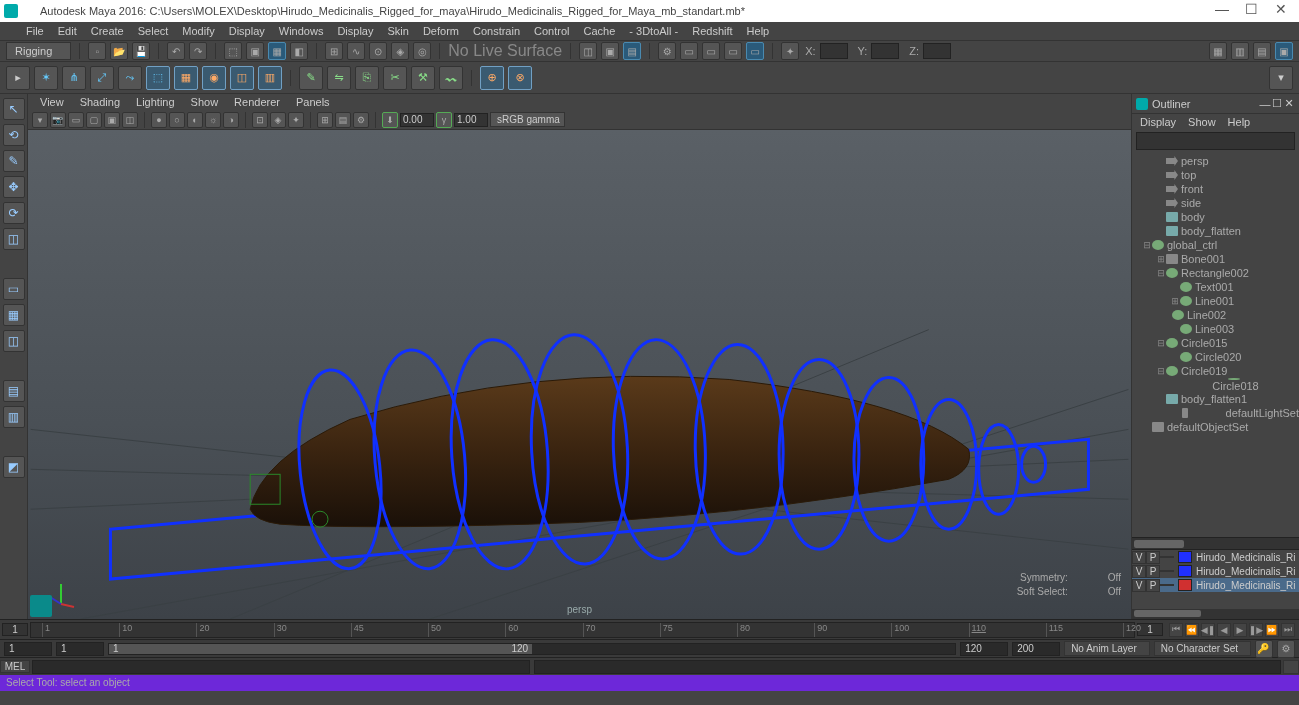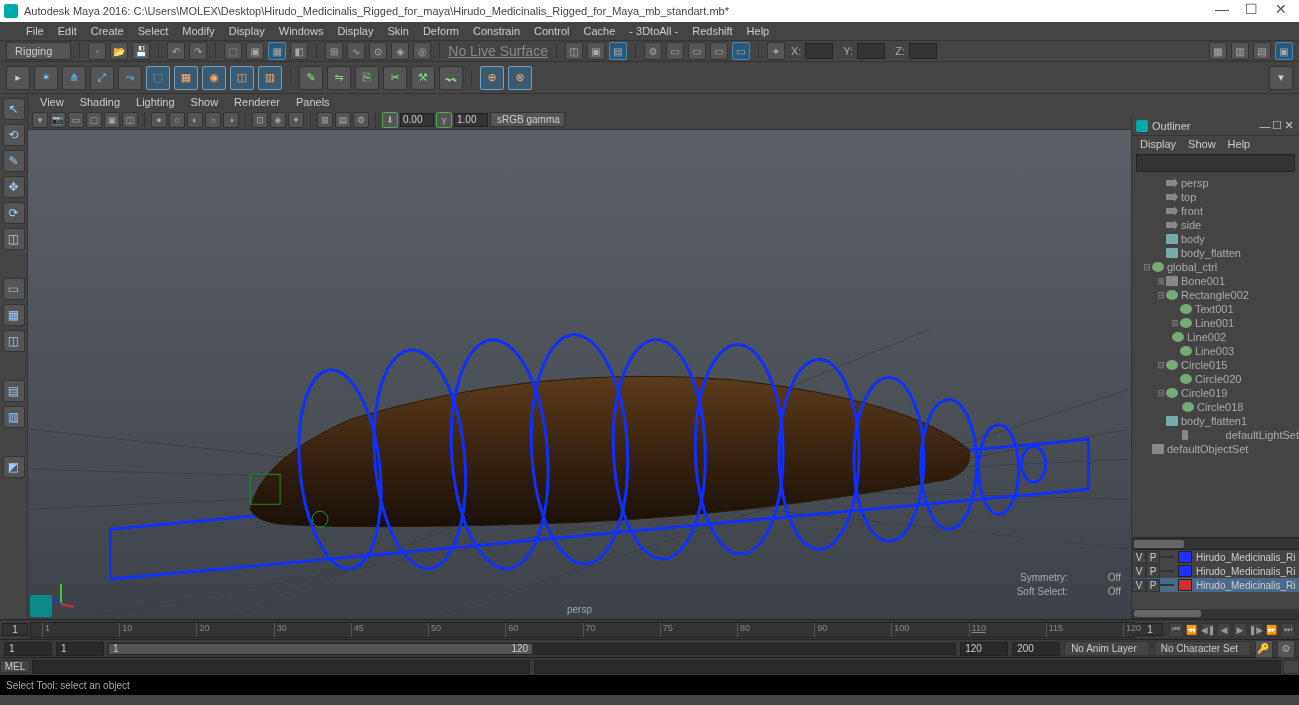--- a/index.html
+++ b/index.html
@@ -1,19 +1,19 @@
 <!DOCTYPE html>
 <html><head>
 <meta charset="utf-8">
 <style>
 * { margin:0; padding:0; box-sizing:border-box; font-family:"Segoe UI",Tahoma,sans-serif; user-select:none; }
 body { background:#444; width:1299px; height:705px; overflow:hidden; font-size:11px; color:#ccc; }
 
 
-.titlebar { height:22px; background:#fff; display:flex; align-items:center; padding:0 4px; color:#444; }
+.titlebar { height:22px; background:#fff; display:flex; align-items:center; padding:0 4px; color:#444;gap:16px; }
 .titlebar .logo { width:14px; height:14px; background:#0aa; border-radius:2px; margin-right:6px; }
 .titlebar .title { flex:1; font-size:11px; }
 .winbtns { display:flex; gap:18px; padding-right:8px; }
 .winbtn { width:12px; height:12px; color:#555; cursor:pointer; font-size:14px; line-height:8px; }
 
 
 .menubar { height:18px; background:#444; display:flex; align-items:center; padding:0 20px; gap:2px; font-size:11px; }
 .menubar span { padding:2px 6px; color:#ccc; cursor:pointer; }
 
 
@@ -46,21 +46,21 @@
 .vtcombo { background:#555; border:1px solid #333; font-size:10px; color:#ccc; padding:1px 4px 1px 6px;}
 
 .viewport { flex:1; background:linear-gradient(#5a6066 0%, #4a5056 60%, #3d4248 100%); position:relative; overflow:hidden;}
 .axisicon { position:absolute; left:18px; bottom:10px; width:30px; height:30px;}
 .mayahome { position:absolute; left:2px; bottom:2px; width:22px; height:22px; background:#0a8a8a; border-radius:2px;}
 .camlabel { position:absolute; bottom:4px; left:50%; transform:translateX(-50%); color:#9aa; font-size:10px;}
 .symlabel { position:absolute; right:10px; bottom:20px; color:#aaa; font-size:10px; text-align:right; line-height:14px;}
 .symval { color:#aaa; margin-left:40px;}
 
 
-.outliner { width:168px; background:#444; border-left:1px solid #333; display:flex; flex-direction:column;margin-top:22px;}
+.outliner { width:168px; background:#444; border-left:1px solid #333; display:flex; flex-direction:column;}
 .outl-title { height:20px; background:#444; border-bottom:1px solid #333; display:flex; align-items:center; padding:0 4px; }
 .outl-title .oicn{ width:12px; height:12px; background:#0aa; border-radius:2px; margin-right:4px;}
 .outl-title .otxt{ flex:1; font-size:11px; color:#ccc;}
 .outl-title .owin{ width:12px; color:#ccc; text-align:center; cursor:pointer;}
 .outl-menu { height:16px; display:flex; align-items:center; padding:0 4px; gap:4px; font-size:11px; color:#ccc;}
 .outl-menu span{ padding:1px 4px; cursor:pointer;}
 .outl-search { height:18px; background:#333; margin:2px 4px; border:1px solid #222;}
 .outl-tree { flex:1; overflow:auto; font-size:11px; padding:2px 0;}
 .tnode { display:flex; align-items:center; height:14px; color:#aaa; white-space:nowrap; cursor:pointer;}
 .exp { width:10px; text-align:center; color:#888; font-size:9px;}
@@ -98,21 +98,21 @@
 .rcombo{ background:#444; border:1px solid #333; font-size:10px; padding:1px 12px 1px 6px; color:#ccc;}
 
 
 .cmdrow{ height:18px; background:#3a3a3a; display:flex; align-items:center; border-top:1px solid #222;}
 .cmdlabel{ width:30px; text-align:center; font-size:10px; color:#ccc; background:#444; border:1px solid #333;}
 .cmdinput{ flex:1; height:14px; background:#2a2a2a; border:1px solid #222; margin:0 2px;}
 .cmdout{ flex:1.5; height:14px; background:#2a2a2a; border:1px solid #222; margin:0 2px;}
 .cmdicon{ width:16px; height:14px; background:#444; border:1px solid #333; cursor:pointer;}
 
 
-.helpline{ height:16px; background:#000000; font-size:10px; color:#aaa; padding:10px 6px; display:flex; align-items:center;}
+.helpline{ height:16px; background:#6d28d9; font-size:10px; color:#aaa; padding:2px 6px; display:flex; align-items:flex-start;}
 
 </style>
 </head>
 <body>
 
 <div class="titlebar">
   <div class="logo"></div>
   <div class="title">Autodesk Maya 2016: C:\Users\MOLEX\Desktop\Hirudo_Medicinalis_Rigged_for_maya\Hirudo_Medicinalis_Rigged_for_Maya_mb_standart.mb*</div>
   <div class="winbtns">
     <div class="winbtn">—</div>
@@ -154,21 +154,21 @@
   <div class="tbicon">▣</div>
   <div class="tbicon active">▦</div>
   <div class="tbicon">◧</div>
   <div class="sep"></div>
   <div class="tbicon">⊞</div>
   <div class="tbicon">∿</div>
   <div class="tbicon">⊙</div>
   <div class="tbicon">◈</div>
   <div class="tbicon">◎</div>
   <div class="sep"></div>
-  <span style="color:#888;font-size:14px;text-decoration:underline;">No Live Surface</span>
+  <span style="color:#888;font-size:16px;">No Live Surface</span>
   <div class="sep"></div>
   <div class="tbicon">◫</div>
   <div class="tbicon">▣</div>
   <div class="tbicon active">▤</div>
   <div class="sep"></div>
   <div class="tbicon">⚙</div>
   <div class="tbicon">▭</div>
   <div class="tbicon">▭</div>
   <div class="tbicon">▭</div>
   <div class="tbicon active">▭</div>
@@ -414,21 +414,21 @@
         <div class="tnode" style="padding-left: 38px;">
           <span class="exp"></span>
           <span class="ticn curve"></span>
           <span>Circle020</span>
         </div>
         <div class="tnode" style="padding-left: 24px;">
           <span class="exp">⊟</span>
           <span class="ticn curve"></span>
           <span>Circle019</span>
         </div>
-        <div class="tnode" style="padding-left: 40px;">
+        <div class="tnode" style="padding-left: 40px; flex-direction: column;">
           <span class="exp"></span>
           <span class="ticn curve"></span>
           <span>Circle018</span>
         </div>
         <div class="tnode" style="padding-left: 24px;">
           <span class="exp"></span>
           <span class="ticn mesh"></span>
           <span>body_flatten1</span>
         </div>
         <div class="tnode" style="padding-left: 10px; gap: 35px;">

